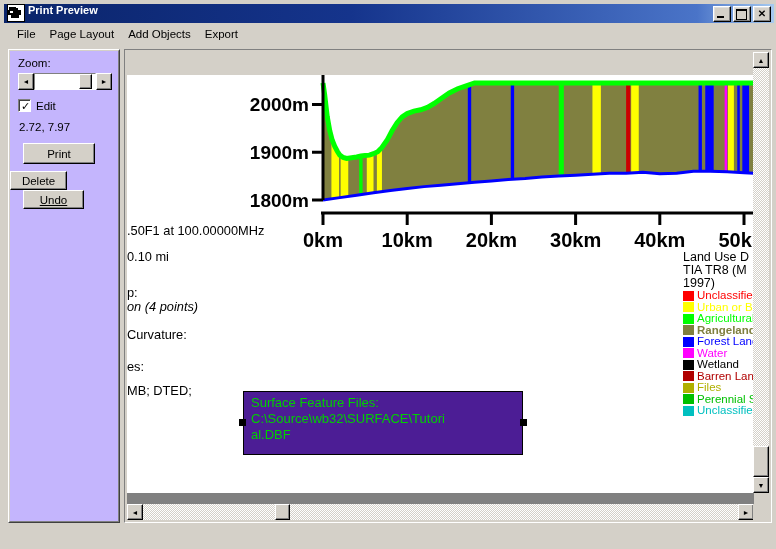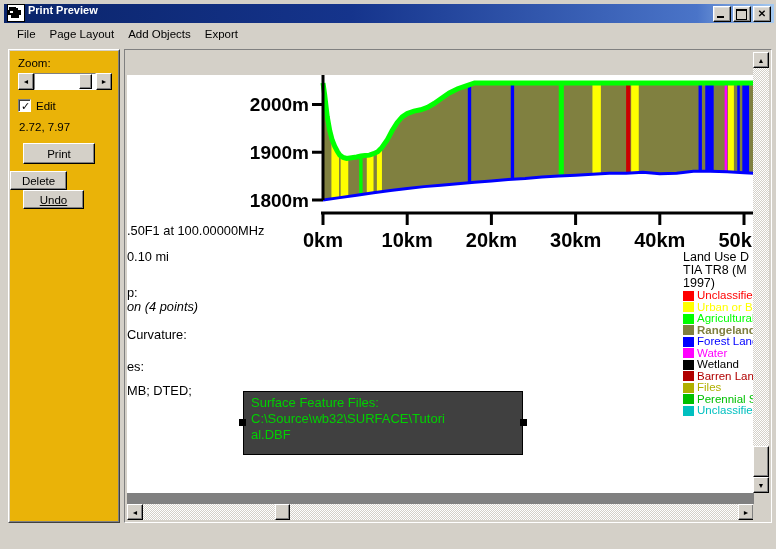--- a/index.html
+++ b/index.html
@@ -36,21 +36,21 @@
           display:flex;align-items:center;justify-content:center;line-height:1;}
 
   
   .menubar{position:absolute;left:2px;top:22px;width:770px;height:19px;
            background:#d4d0c8;display:flex;align-items:center;padding-left:6px;gap:0px;}
   .menu-item{padding:2px 7px;font-size:11.5px;color:#000;cursor:default;white-space:nowrap;}
 
   
   .leftpanel{
     position:absolute;left:6px;top:47px;width:112px;height:474px;
-    background:#eab308;
+    background:#c4b5fd;
     border-top:1px solid #ffffff;border-left:1px solid #ffffff;
     border-right:1px solid #404040;border-bottom:1px solid #404040;
     box-sizing:border-box;
   }
   .leftpanel .inner{position:absolute;left:0;top:0;right:0;bottom:0;
     border-top:1px solid #d4d0c8;border-left:1px solid #d4d0c8;
     border-right:1px solid #808080;border-bottom:1px solid #808080;}
   .zoom-label{position:absolute;left:8px;top:6px;font-size:11.5px;}
   .zoom-bar{position:absolute;left:8px;top:22px;width:94px;height:17px;display:flex;
             box-sizing:border-box;}
@@ -110,21 +110,21 @@
 
   
   .legend{position:absolute;left:556px;top:176px;width:110px;}
   .legend-title{font-size:12.5px;color:#000;line-height:13px;white-space:nowrap;}
   .leg-row{display:flex;align-items:center;height:11.5px;white-space:nowrap;}
   .leg-sw{width:11px;height:10px;margin-right:3px;flex:0 0 auto;}
   .leg-lbl{font-size:11.5px;line-height:11px;}
 
   
   .tbox{position:absolute;left:116px;top:316px;width:280px;height:64px;
-        background:#404040;border:1px solid #000;box-sizing:border-box;}
+        background:#4c1d95;border:1px solid #000;box-sizing:border-box;}
   .tbox .tl{position:absolute;left:7px;top:3px;color:#00d000;font-size:13px;
             line-height:16px;width:268px;}
   .handle{position:absolute;width:7px;height:7px;background:#000;}
 
   
   .vscroll{position:absolute;right:2px;top:2px;width:16px;height:441px;
            background:#d4d0c8;}
   .hscroll{position:absolute;left:2px;bottom:2px;width:627px;height:16px;background:#d4d0c8;}
   .sb-track{position:absolute;left:0;top:0;right:0;bottom:0;
     background-image:

